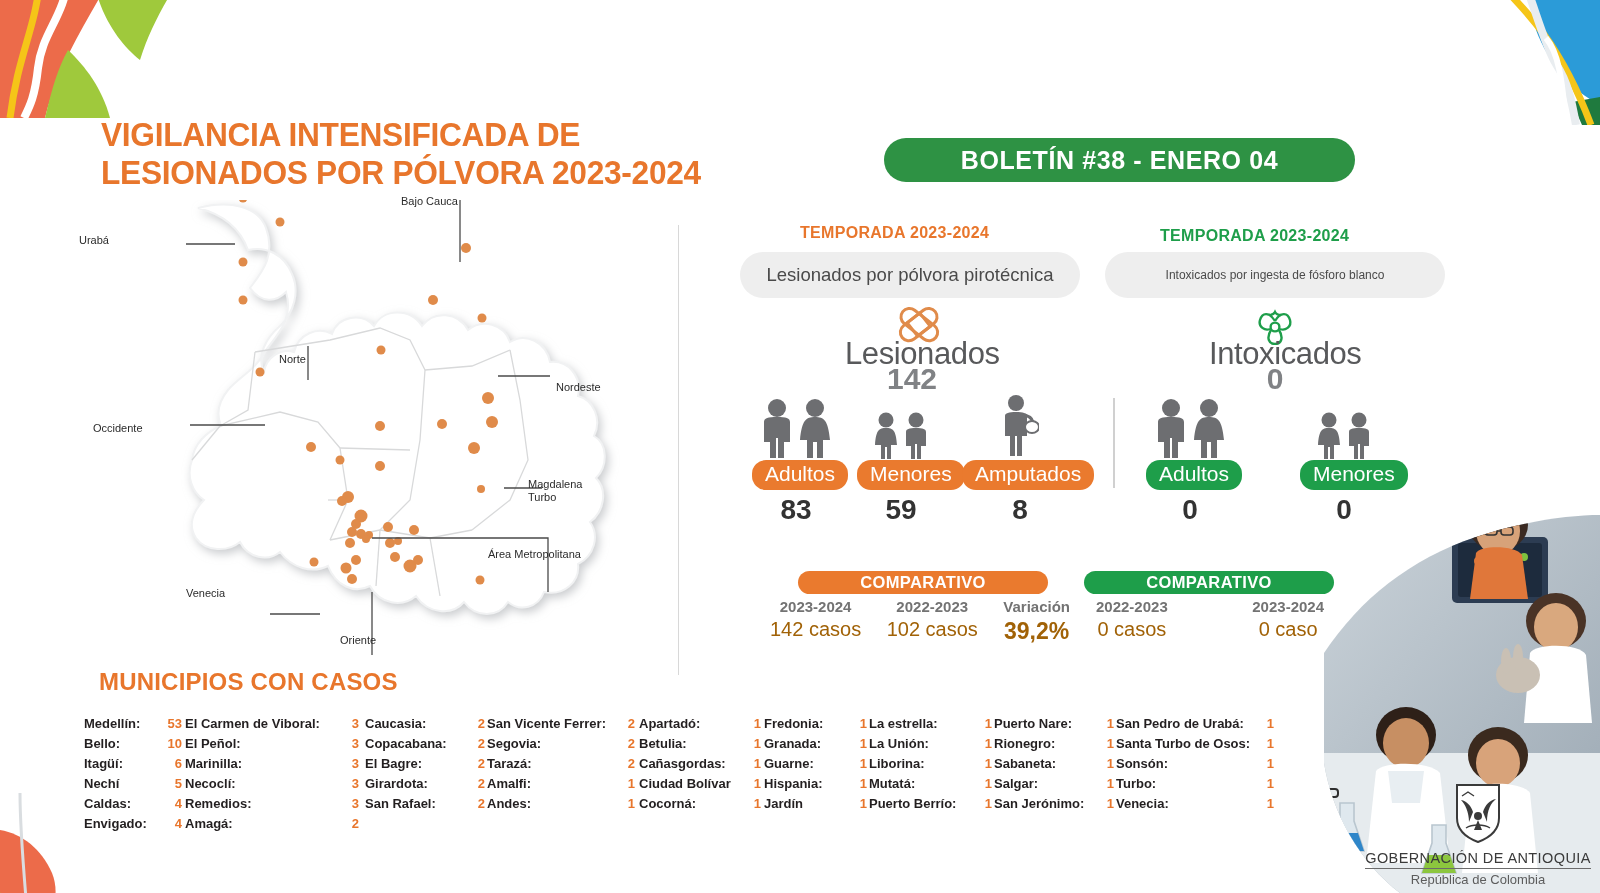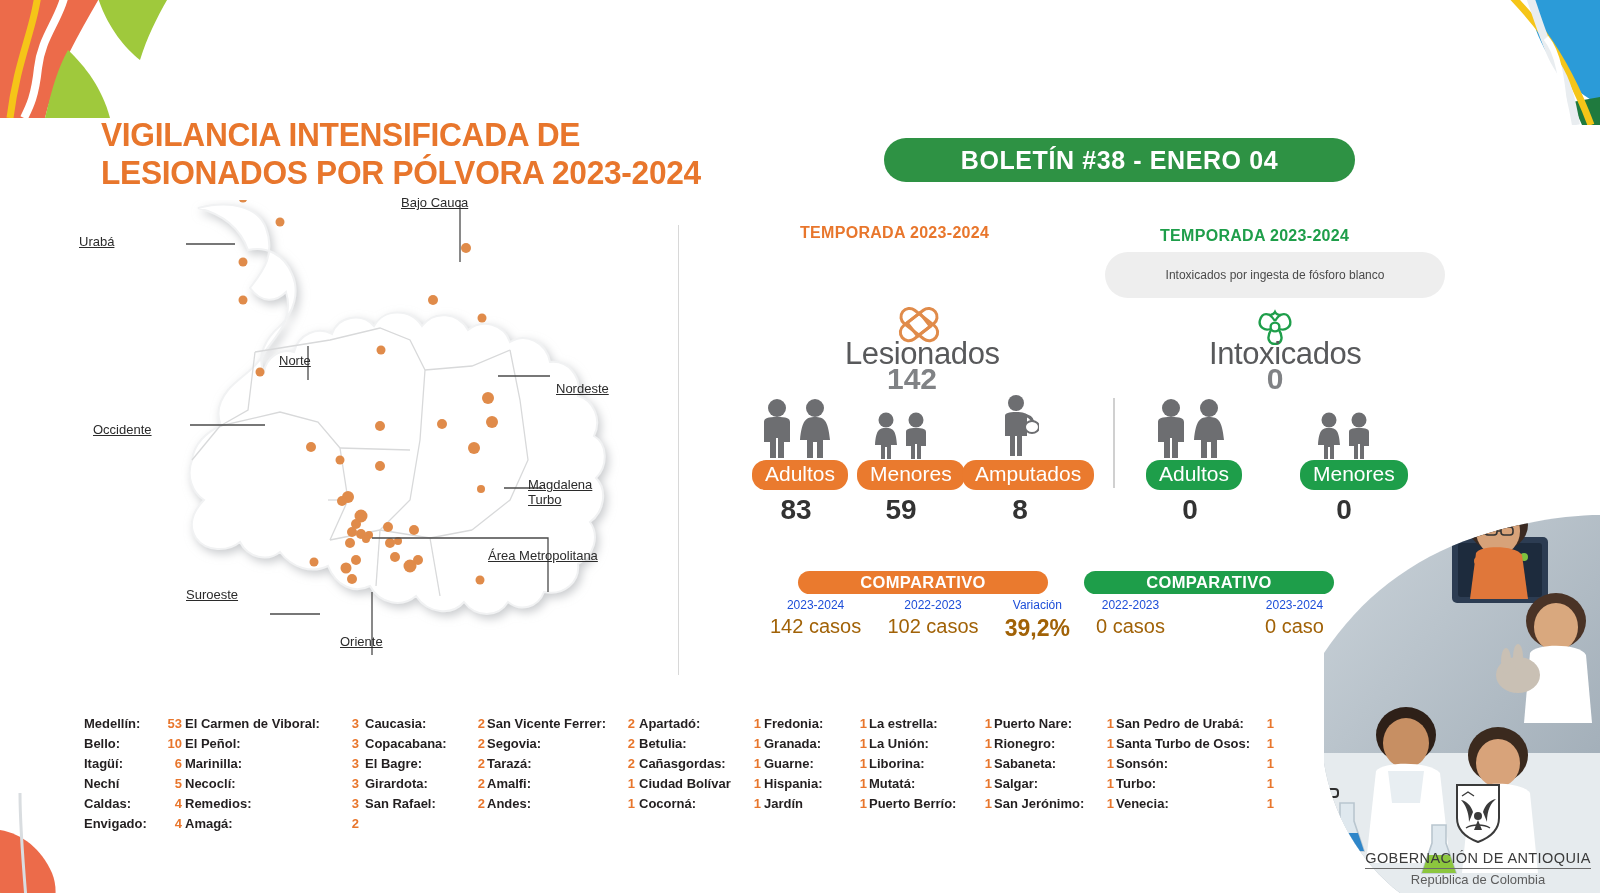--- a/index.html
+++ b/index.html
@@ -40,21 +40,21 @@
 
   
   #vertical-divider {
     position:absolute; left:678px; top:225px; width:1px; height:450px;
     background:#d8d8d8;
   }
 
   
   #map-panel { position:absolute; left:80px; top:200px; width:600px; height:470px; }
   .map-label {
-    position:absolute; font-size:13px; color:#2b2b2b; white-space:nowrap;text-decoration:underline;
+    position:absolute; font-size:11px; color:#2b2b2b; white-space:nowrap;
   }
 
   
   .season-label {
     position:absolute; font-size:16px; font-weight:bold; letter-spacing:0.3px;
   }
   .subtitle-pill {
     position:absolute; height:46px; border-radius:23px;
     background:#eeeeee; display:flex; align-items:center; justify-content:center;
     font-size:18.5px; color:#4a4a4a;
@@ -79,21 +79,21 @@
   
   .comp-bar {
     position:absolute; height:23px; border-radius:12px; color:#fff;
     font-size:16.5px; font-weight:bold; letter-spacing:0.4px;
     display:flex; align-items:center; justify-content:center;
   }
   .comp-bar.orange { background:#ea7a2e; }
   .comp-bar.green  { background:#1e9e4a; }
   .comp-grid { position:absolute; display:flex; }
   .comp-col { text-align:center; }
-  .comp-col .hd { font-size:12px; font-weight:normal; color:#1d4ed8; white-space:nowrap; }
+  .comp-col .hd { font-size:15px; font-weight:bold; color:#737373; white-space:nowrap; }
   .comp-col .vl { font-size:20px; color:#a16207; margin-top:3px; white-space:nowrap; }
 
   
   #municipios-title {
     position:absolute; left:99px; top:668px;
     font-size:24px; font-weight:bold; color:#e8762c; letter-spacing:0.2px;
   }
   #municipios-table { position:absolute; left:84px; top:716px; display:flex; }
   .muni-col { display:flex; flex-direction:column; }
   .muni-row { display:flex; align-items:baseline; height:20px; font-size:13px; }
@@ -246,28 +246,31 @@
 
     <div class="map-label" style="left:-1px; top:34px;"><span>Urabá</span></div>
     <div class="map-label" style="left:321px; top:-5px;"><span>Bajo Cauca</span></div>
     <div class="map-label" style="left:199px; top:153px;"><span>Norte</span></div>
     <div class="map-label" style="left:476px; top:181px;"><span>Nordeste</span></div>
     <div class="map-label" style="left:13px; top:222px;"><span>Occidente</span></div>
     <div class="map-label" style="left:448px; top:278px; line-height:1.14;">
       <span>Magdalena</span><br><span>Turbo</span>
     </div>
     <div class="map-label" style="left:408px; top:348px;"><span>Área Metropolitana</span></div>
-    <div class="map-label" style="left:106px; top:387px;"><span>Suroeste</span></div>
+    <div class="map-label" style="left:106px; top:387px;"><span>Venecia</span></div>
     <div class="map-label" style="left:260px; top:434px;"><span>Oriente</span></div>
   </div>
 
   <div class="season-label" style="left:800px; top:224px; color:#e8762c;">
     <span>TEMPORADA 2023-2024</span>
   </div>
 
+  <div class="subtitle-pill" style="left:740px; top:252px; width:340px;">
+    <span>Lesionados por pólvora pirotécnica</span>
+  </div>
 
   <svg style="position:absolute; left:895px; top:305px;" width="48" height="40" viewBox="0 0 48 40">
     <g transform="rotate(-38 24 20)">
       <rect x="3" y="11" width="42" height="17" rx="8.5" fill="none" stroke="#e08b4a" stroke-width="3"></rect>
       <rect x="16" y="11" width="16" height="17" fill="none" stroke="#e08b4a" stroke-width="3"></rect>
     </g>
     <g transform="rotate(38 24 20)">
       <rect x="3" y="11" width="42" height="17" rx="8.5" fill="none" stroke="#e08b4a" stroke-width="3"></rect>
     </g>
   </svg>
@@ -404,20 +407,23 @@
     <div class="comp-col">
       <div class="hd">2022-2023</div>
       <div class="vl">0 casos</div>
     </div>
     <div class="comp-col">
       <div class="hd">2023-2024</div>
       <div class="vl">0 caso</div>
     </div>
   </div>
 
+  <div id="municipios-title">
+    <span>MUNICIPIOS CON CASOS</span>
+  </div>
 
   <div id="municipios-table">
 
     <div class="muni-col" style="width:101px;">
       <div class="muni-row">
           <span class="muni-name" style="width:76px">Medellín:</span>
           <span class="muni-count" style="width:22px">53</span>
         </div>
       <div class="muni-row">
           <span class="muni-name" style="width:76px">Bello:</span>

